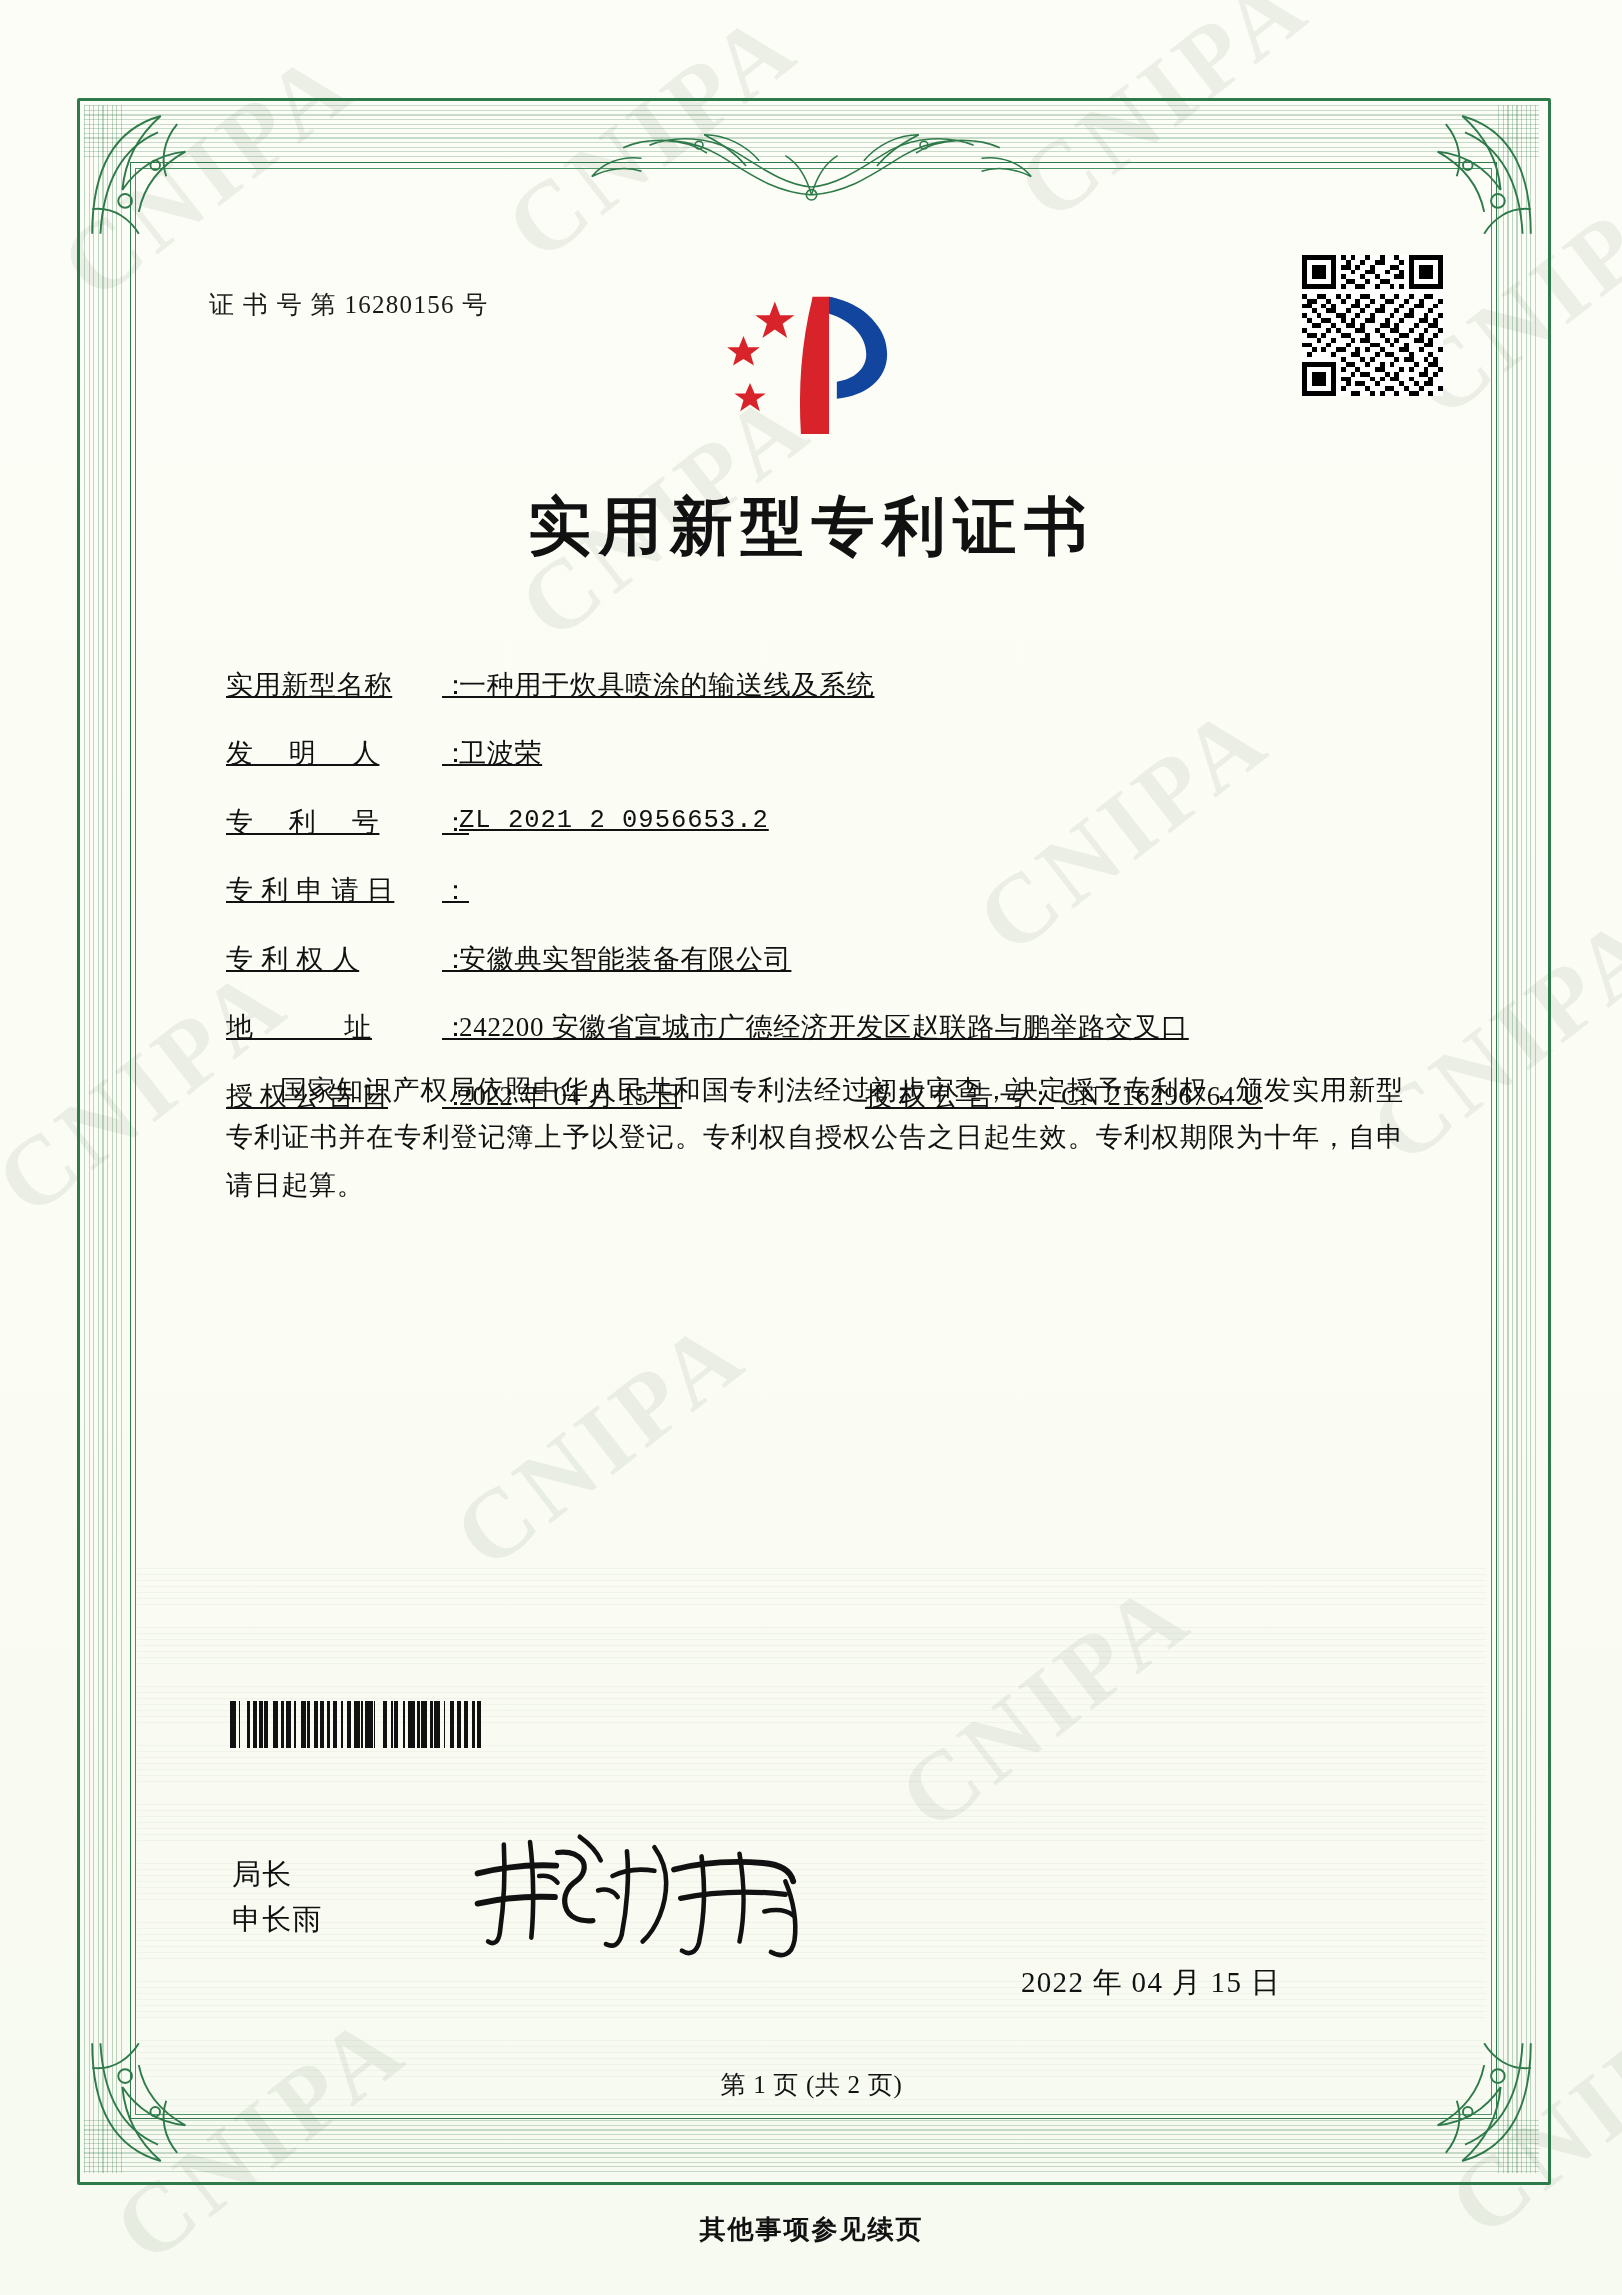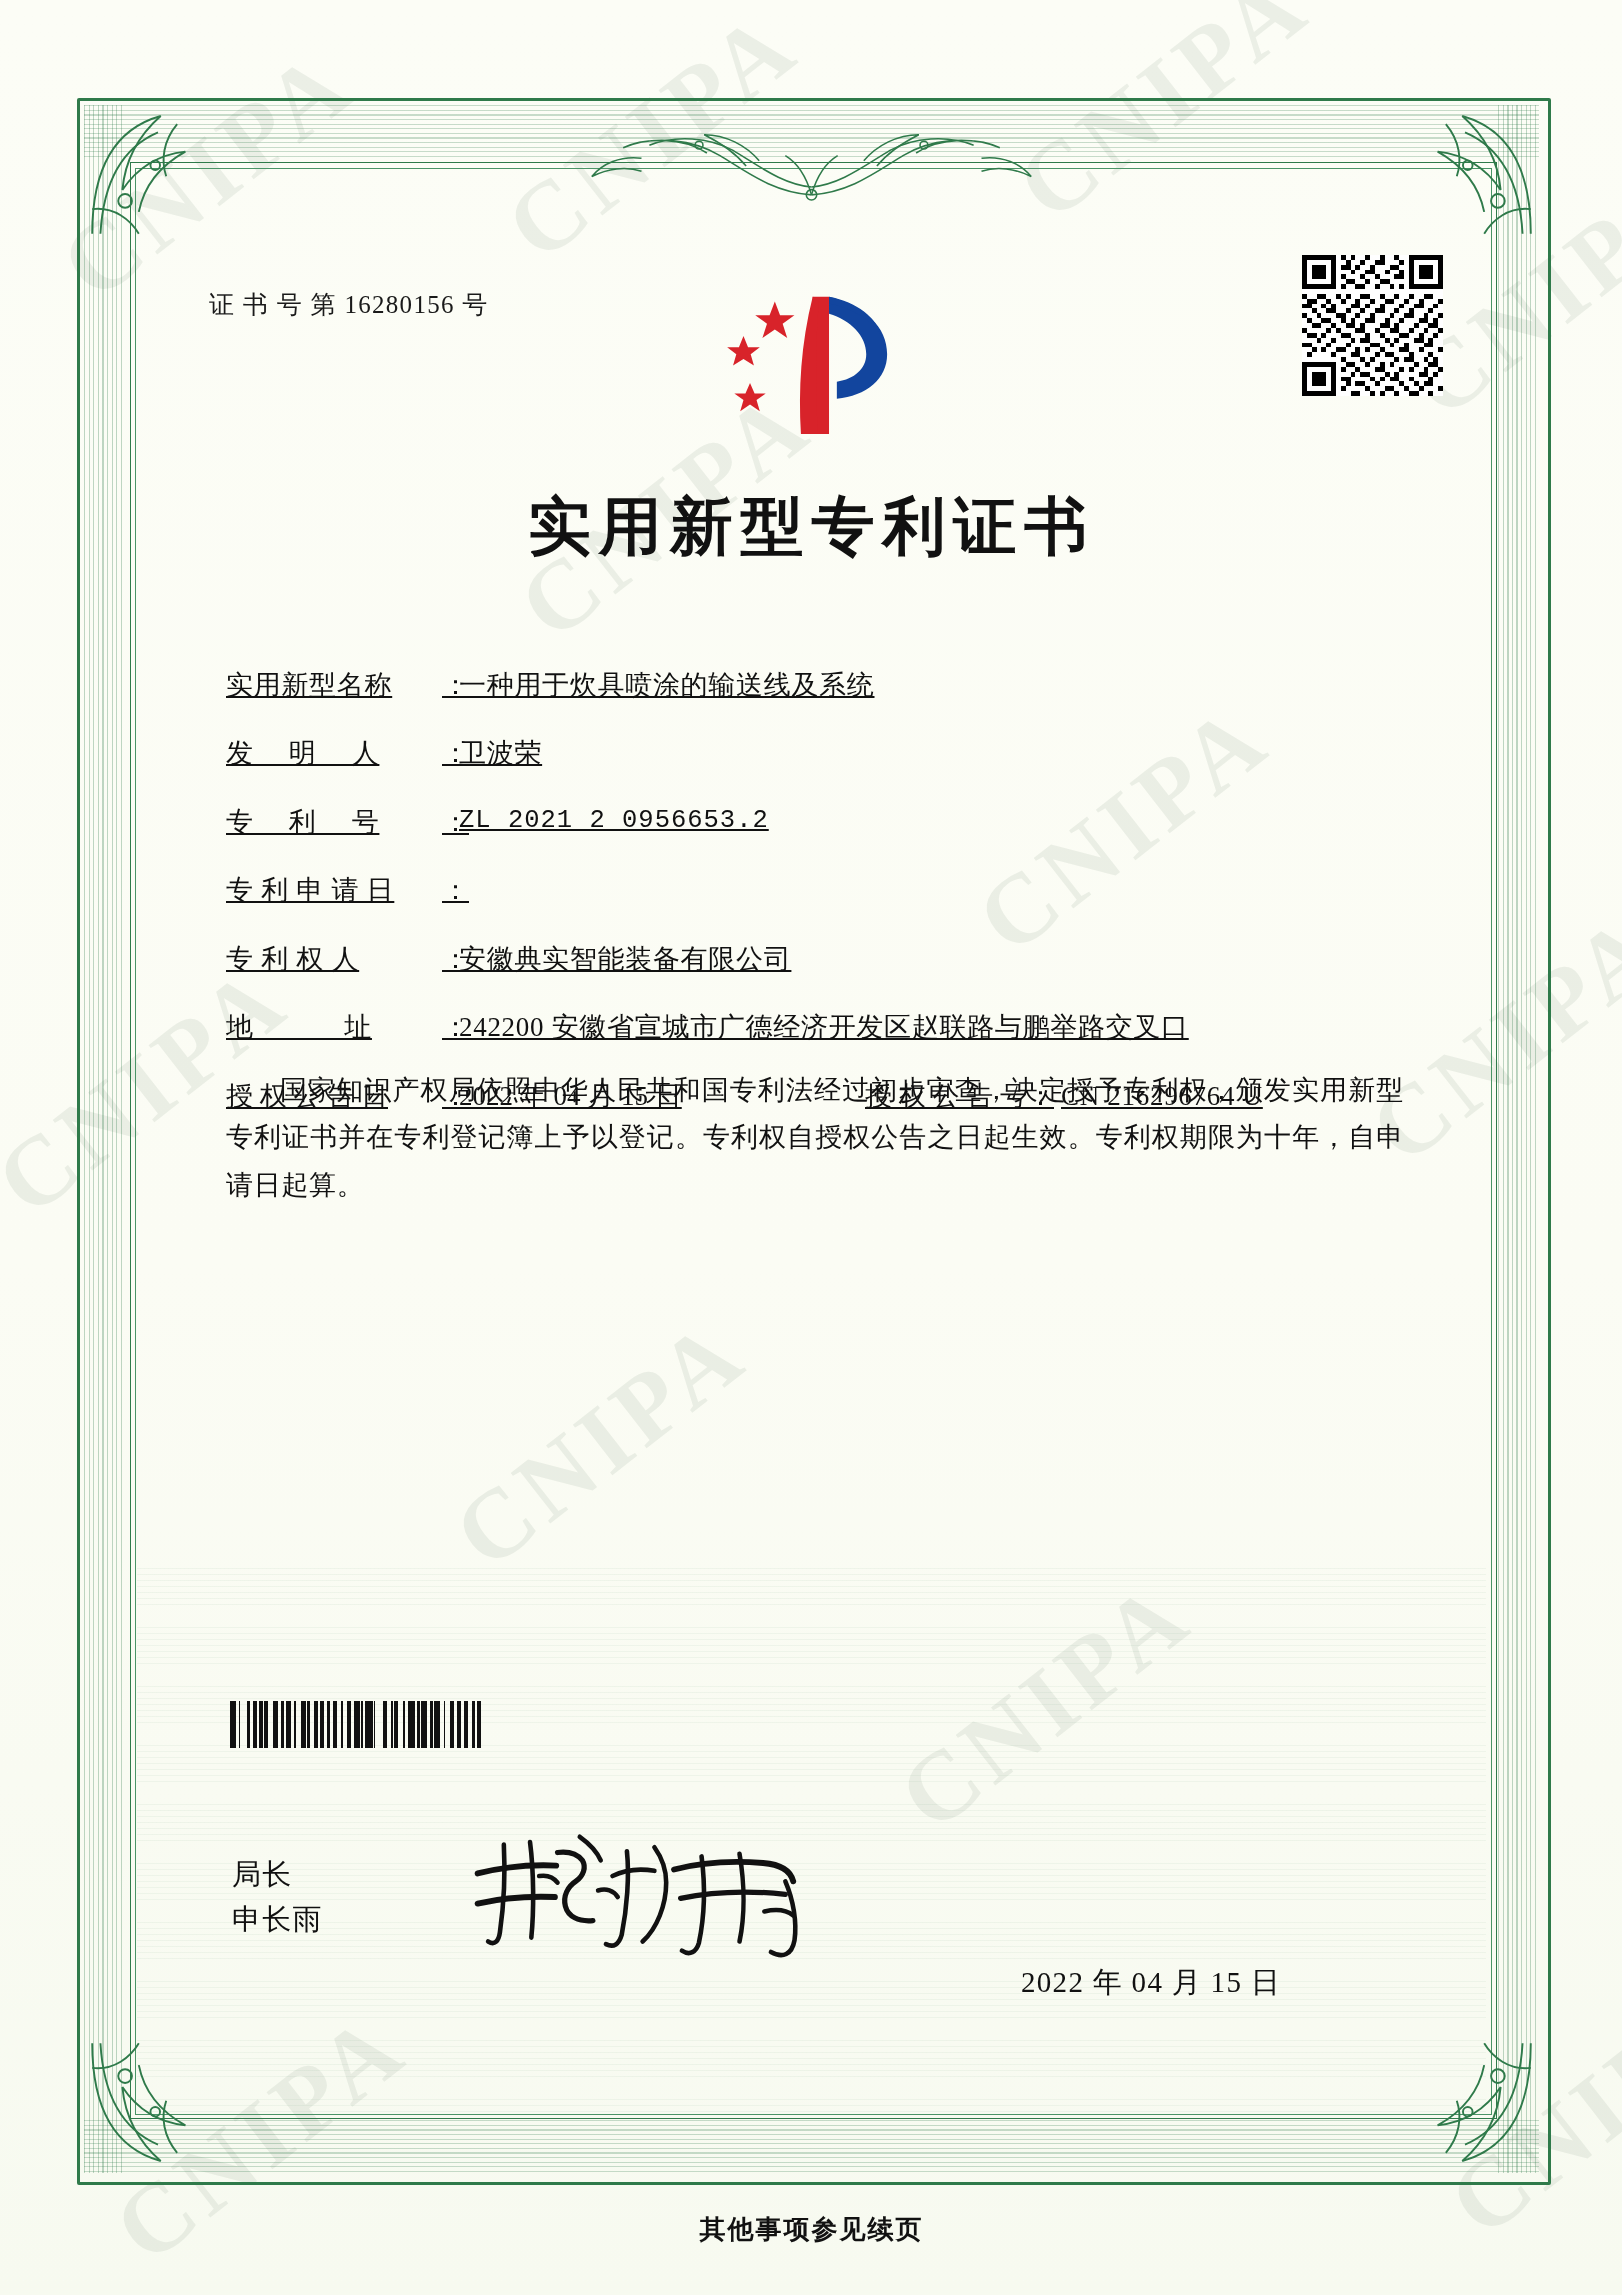--- a/index.html
+++ b/index.html
@@ -774,16 +774,17 @@
       <path d="M340 130 C388 120 446 118 500 124" stroke-width="8"></path>
       <path d="M500 104 C512 132 518 166 514 194 C510 216 496 222 478 212"></path>
       <path d="M468 150 C486 146 502 148 512 156"></path>
       <path d="M214 118 C226 114 238 118 244 128"></path>
       <path d="M124 96 C136 94 146 98 152 106"></path>
     </svg>
   </div>
 
   <div class="issue-date">2022 年 04 月 15 日</div>
 
+  <div class="page-number">第 1 页 (共 2 页)</div>
 
   <div class="footer-note">其他事项参见续页</div>
 </div>
 
 
 </body></html>

